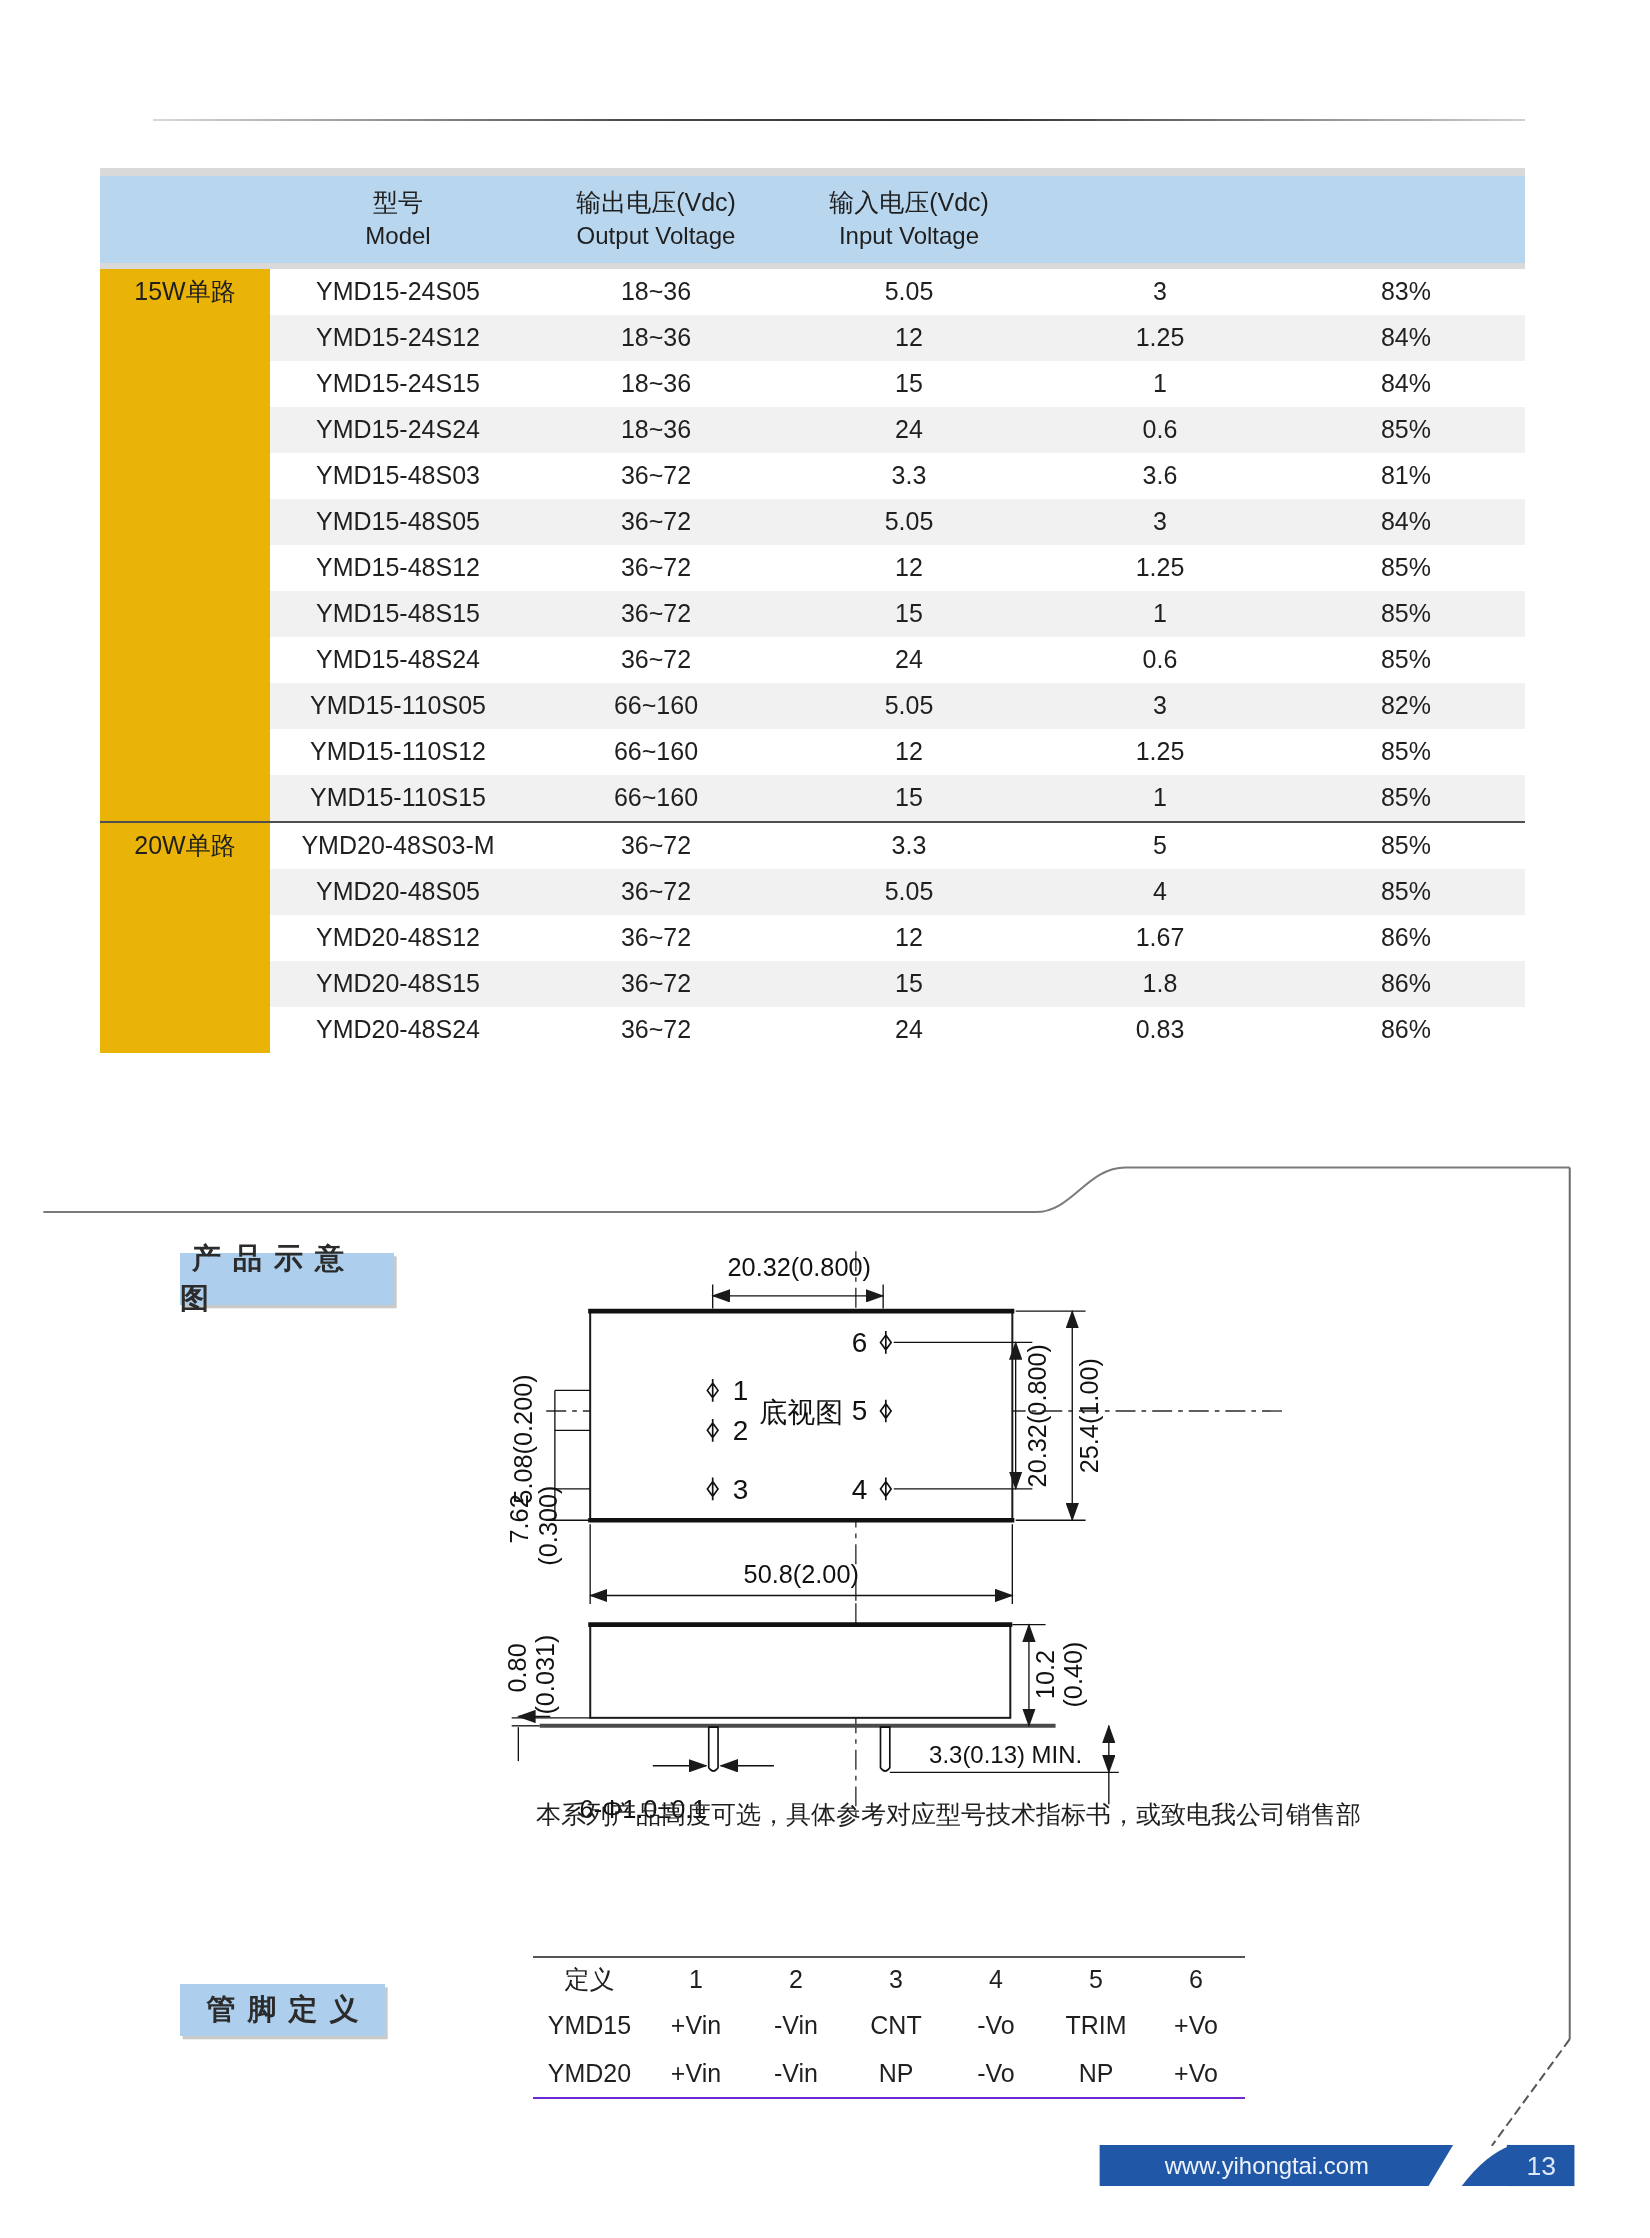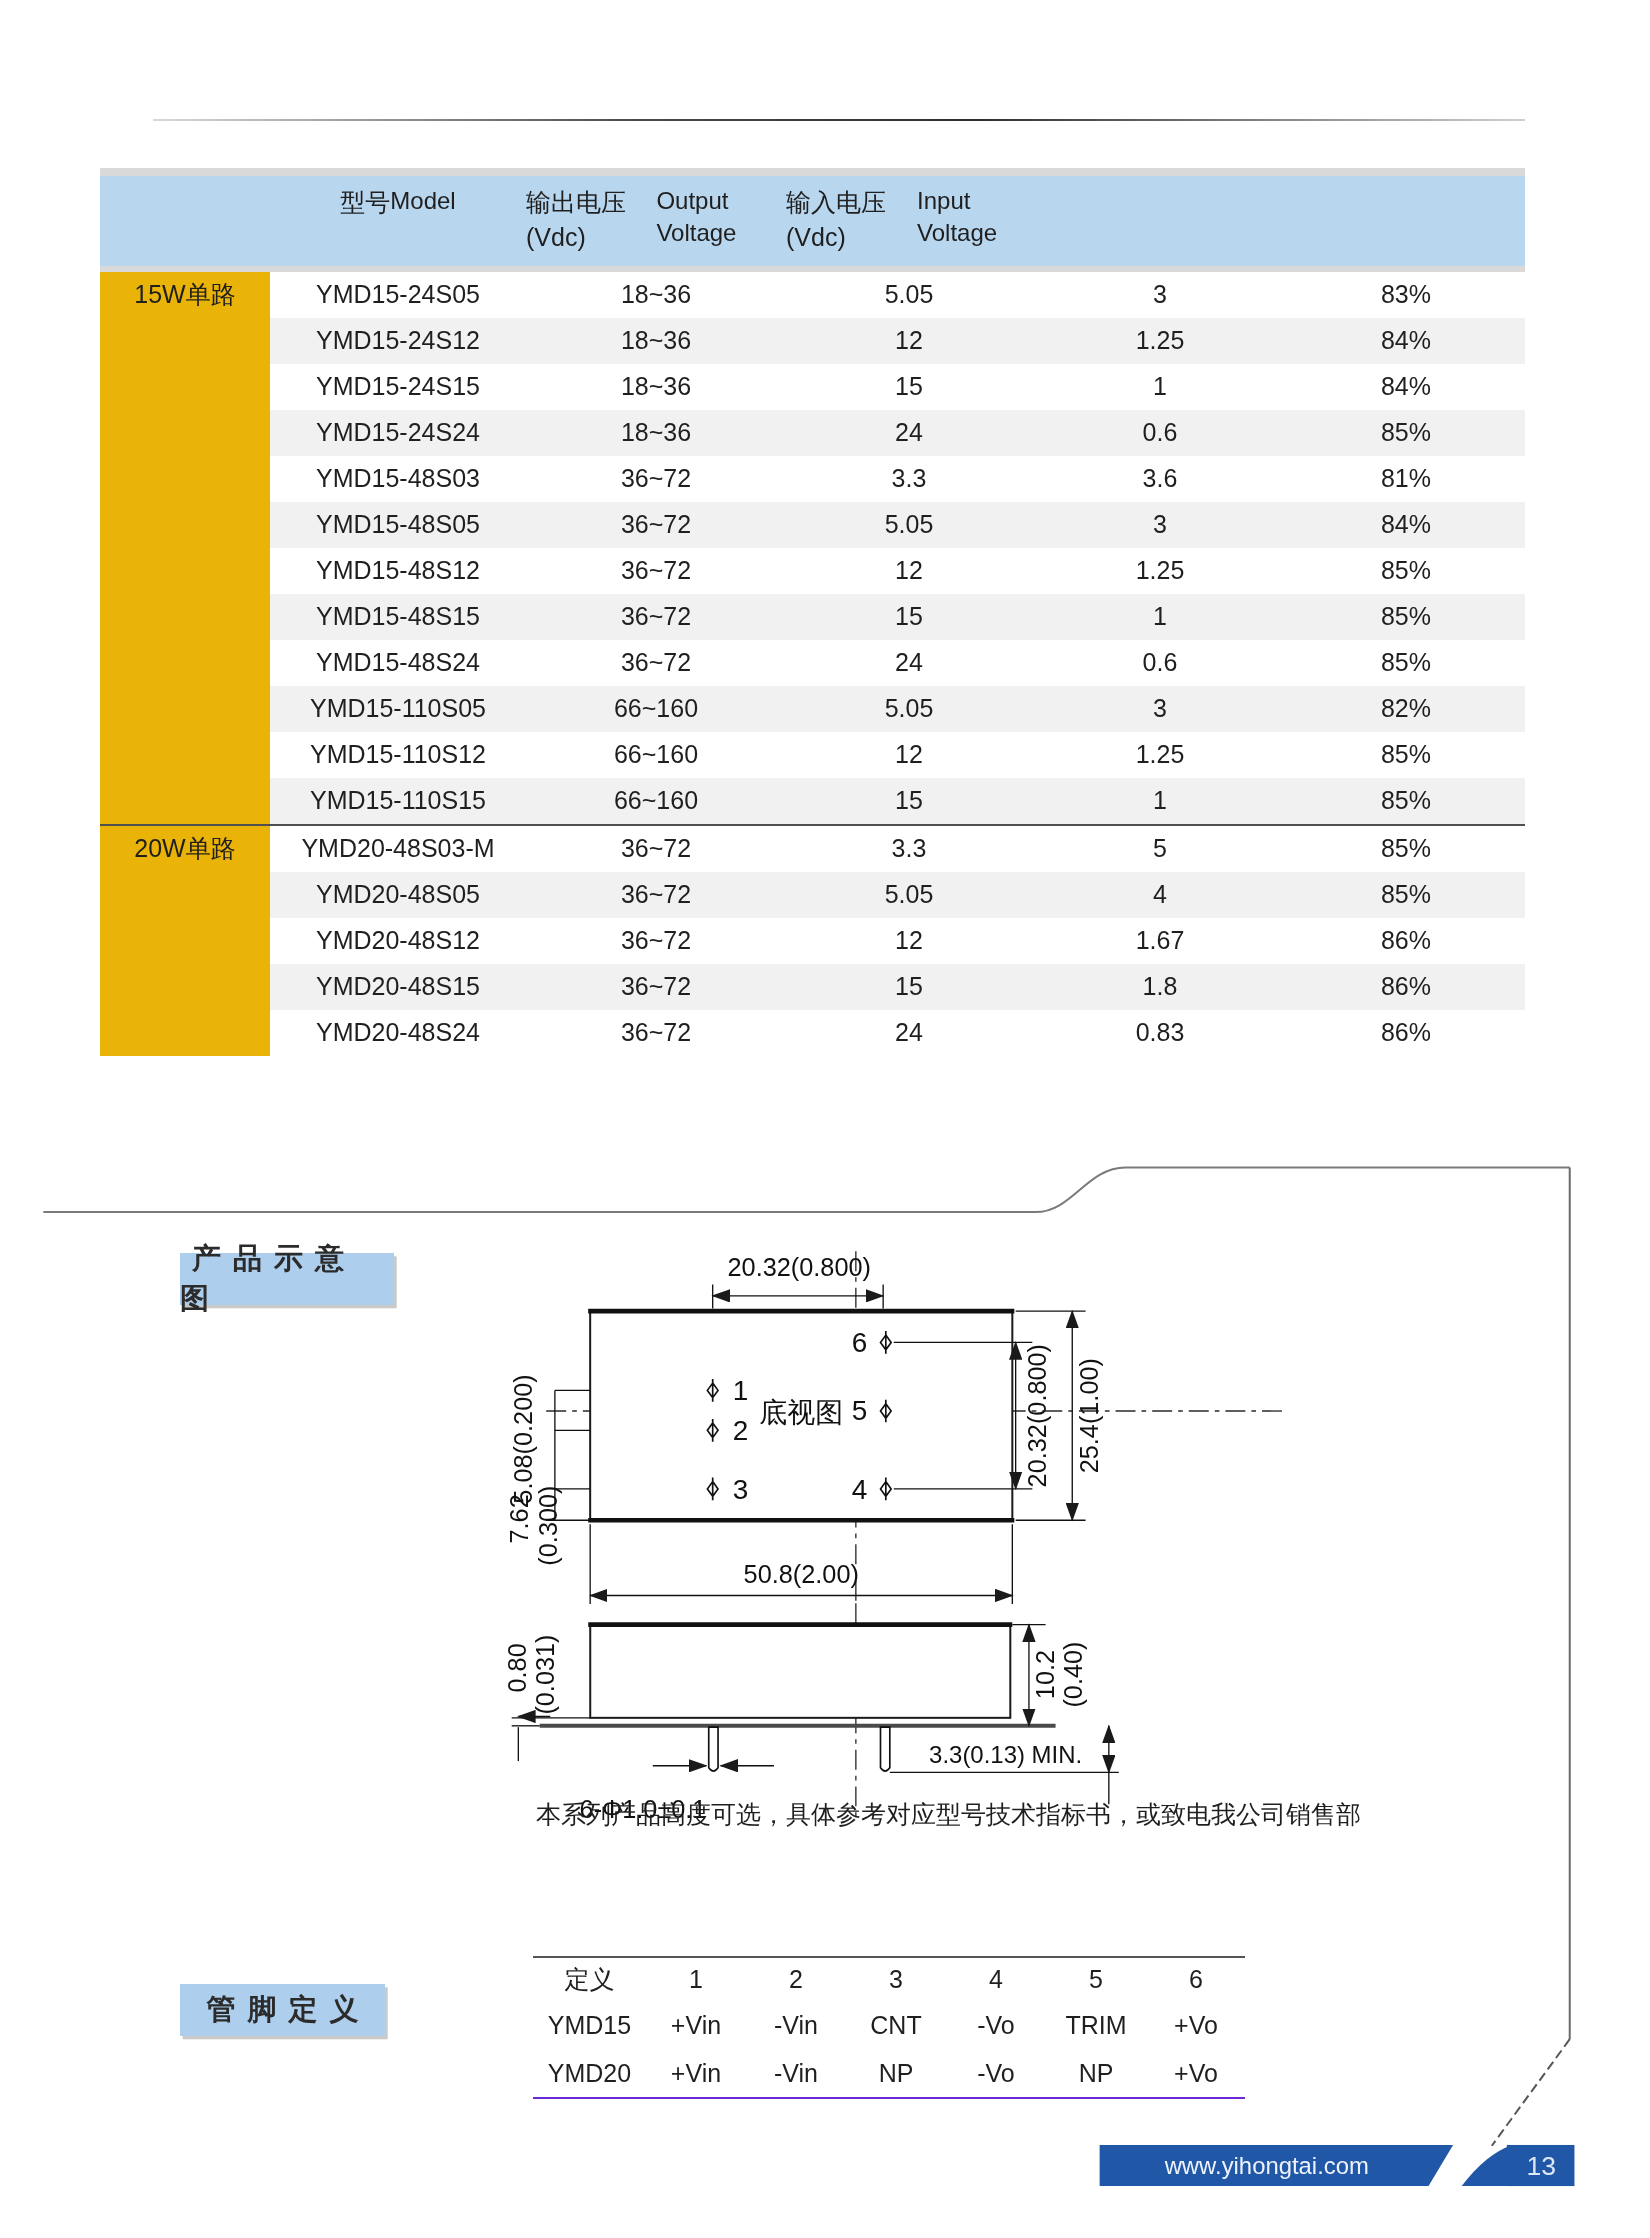--- a/index.html
+++ b/index.html
@@ -6,21 +6,21 @@
   #page{position:relative;width:1651px;height:2239px;background:#ffffff;
         font-family:"Liberation Sans","DejaVu Sans",sans-serif;color:#1f1f1f;overflow:hidden;}
   
   #top-rule{position:absolute;left:153px;top:119px;width:1372px;height:2px;
             background:linear-gradient(90deg,#d9d9d9,#4a4a4a 35%,#2e2e2e 60%,#cfcfcf);}
   
   #spec-table{position:absolute;left:100px;top:168px;width:1425px;}
   #spec-head{display:flex;background:#b9d6ef;border-top:8px solid #d9d9d9;border-bottom:6.7px solid #d9d9d9;}
   #spec-head .hcat{width:170px;}
   #spec-head .hgrid{flex:1;display:grid;grid-template-columns:256px 260px 246px 256px 236px;}
-  .hcell{display:flex;flex-direction:row;justify-content:center;padding:9.3px 0 10.7px;}
+  .hcell{display:flex;flex-direction:column;align-items:center;justify-content:center;padding:9.3px 0 10.7px;}
   .hzh{font-size:25px;line-height:35px;}
   .hen{font-size:24px;line-height:32px;}
   .trow{display:flex;height:46px;}
   .trow .cat{width:170px;display:flex;align-items:center;justify-content:center;font-size:25px;background:#eab308;}
   .trow .band{flex:1;display:grid;grid-template-columns:256px 260px 246px 256px 236px;}
   .trow.alt .band{background:#f1f1f1;}
   .trow.group-start{border-top:2px solid #4f4f4f;}
   .tcell{display:flex;align-items:center;justify-content:center;font-size:25px;}
   #table-note{position:absolute;left:260px;top:1063px;font-size:25px;letter-spacing:0.7px;}
   

